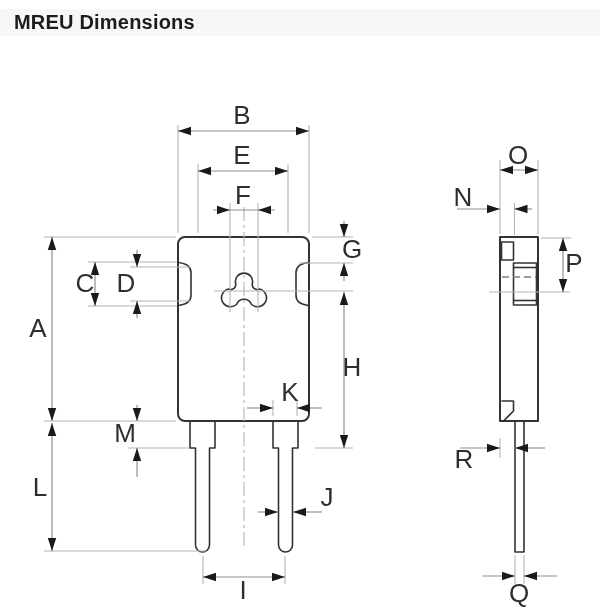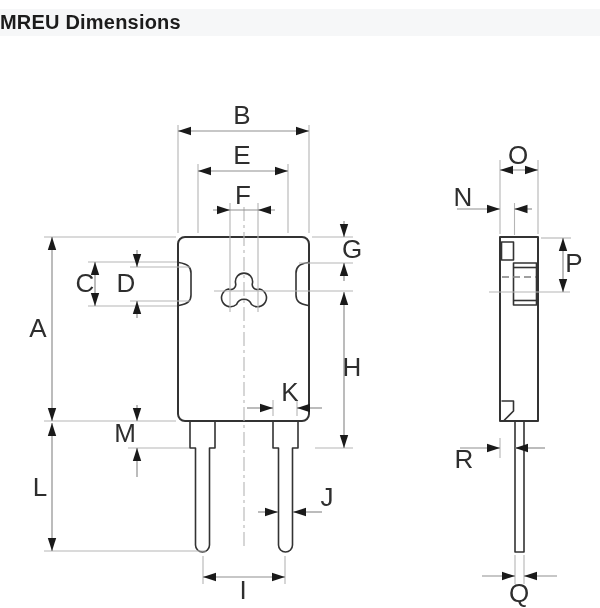--- a/index.html
+++ b/index.html
@@ -1,19 +1,19 @@
 <!DOCTYPE html>
 <html><head>
 <meta charset="utf-8">
 <style>
   html,body { margin:0; padding:0; background:#ffffff; width:600px; height:608px; overflow:hidden; }
   .stage { position:relative; width:600px; height:608px; font-family:"Liberation Sans", sans-serif; }
   .title-bar {
     position:absolute; left:0; top:9px; width:600px; height:27px;
-    background:#f6f7f8; display:flex; align-items:center; padding-left:0; box-sizing:border-box;
+    background:#f6f7f8; display:flex; align-items:center; padding-left:14px; box-sizing:border-box;
   }
   .title-bar h1 {
     margin:0; font-size:20px; font-weight:bold; color:#1c1c1c; letter-spacing:0.2px;
     font-family:"Liberation Sans", sans-serif;
   }
   svg.drawing { position:absolute; left:0; top:0; }
   .ol  { stroke:#333333; stroke-width:2;   fill:#ffffff; stroke-linejoin:round; }
   .ol2 { stroke:#333333; stroke-width:1.6; fill:none;    stroke-linejoin:round; }
   .olw { stroke:#333333; stroke-width:1.6; fill:#ffffff; stroke-linejoin:round; }
   .dim { stroke:#8f8f8f; stroke-width:1.2; fill:none; }

